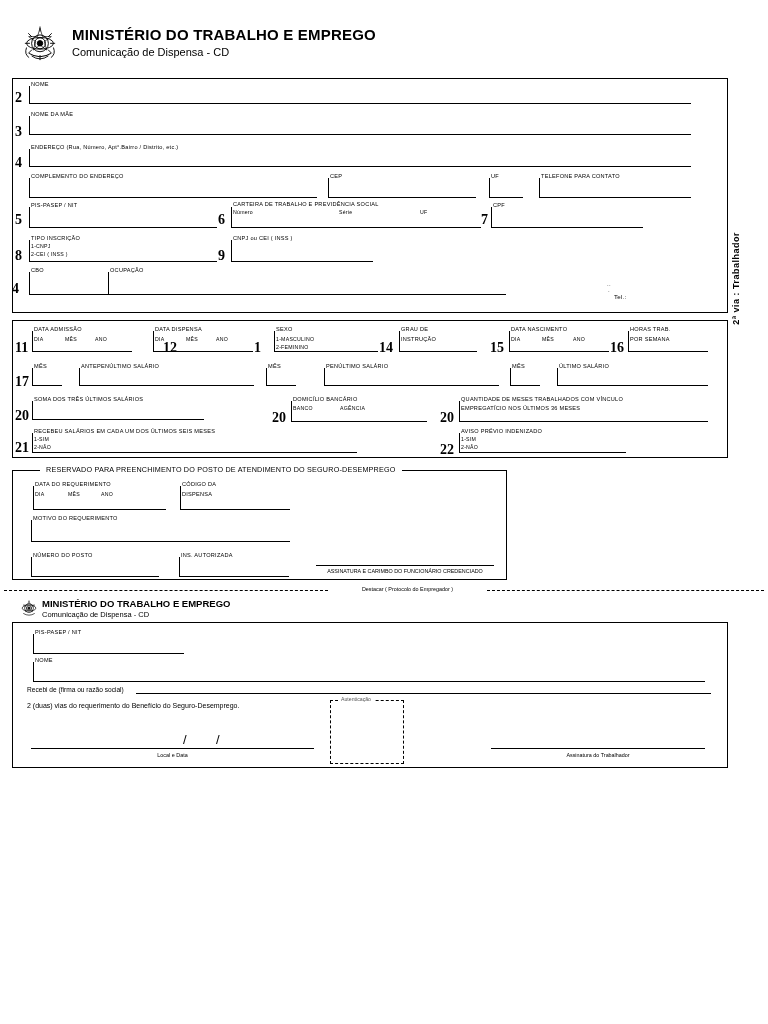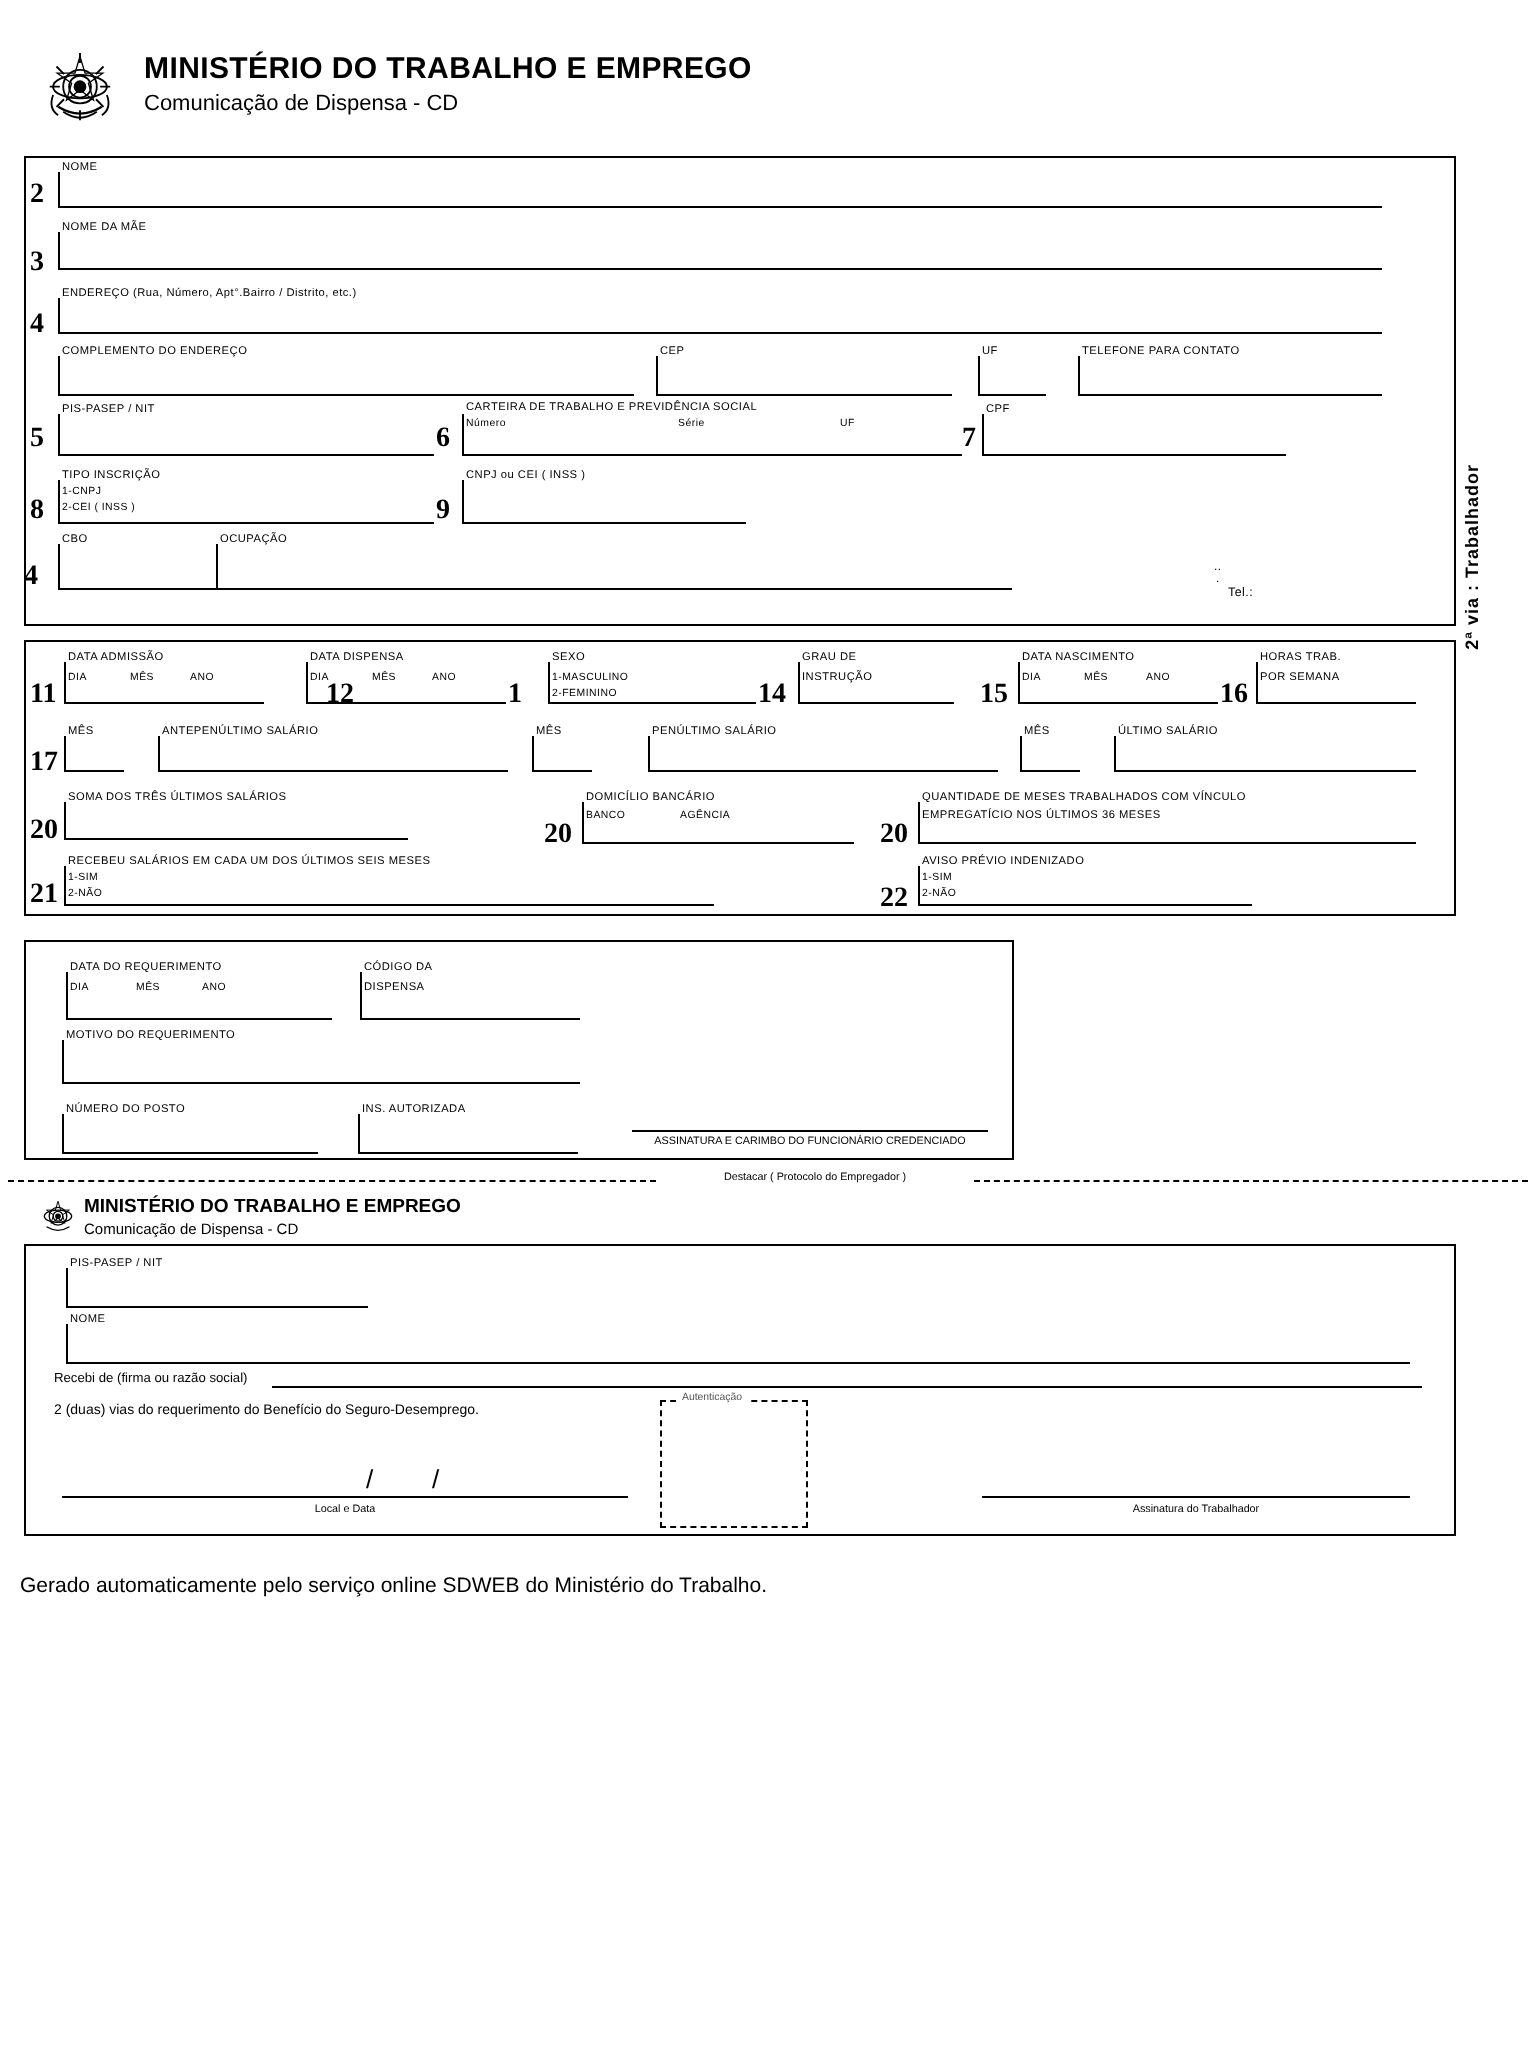--- a/index.html
+++ b/index.html
@@ -252,20 +252,21 @@
   <div class="flbl sm" style="left:34px; top:444px;">2-NÃO</div>
   <div class="well" style="left:32px; top:433px; width:325px; height:20px;"></div>
 
   <div class="fnum" style="left:440px; top:442px;text-align:center;">22</div>
   <div class="flbl" style="left:461px; top:428px;">AVISO PRÉVIO INDENIZADO</div>
   <div class="flbl sm" style="left:461px; top:436px;">1-SIM</div>
   <div class="flbl sm" style="left:461px; top:444px;">2-NÃO</div>
   <div class="well" style="left:459px; top:433px; width:167px; height:20px;"></div>
 
   <div class="legend-box" style="left:12px; top:470px; width:495px; height:110px;"></div>
+  <div class="legend-txt" style="left:40px; top:465px;">RESERVADO PARA PREENCHIMENTO DO POSTO DE ATENDIMENTO DO SEGURO-DESEMPREGO</div>
 
   <div class="flbl" style="left:35px; top:481px;">DATA DO REQUERIMENTO</div>
   <div class="flbl sm" style="left:35px; top:491px;">DIA</div>
   <div class="flbl sm" style="left:68px; top:491px;">MÊS</div>
   <div class="flbl sm" style="left:101px; top:491px;">ANO</div>
   <div class="well" style="left:33px; top:486px; width:133px; height:24px;"></div>
 
   <div class="flbl" style="left:182px; top:481px;">CÓDIGO DA</div>
   <div class="flbl" style="left:182px; top:491px;">DISPENSA</div>
   <div class="well" style="left:180px; top:486px; width:110px; height:24px;"></div>
@@ -318,15 +319,14 @@
   <div class="dashbox-lbl" style="left:338px; top:696px;">Autenticação</div>
 
   <div class="sigline" style="left:31px; top:748px; width:283px;"></div>
   <div class="sigcap" style="left:31px; top:752px; width:283px;">Local e Data</div>
   <div class="slash" style="left:183px; top:732px;">/</div>
   <div class="slash" style="left:216px; top:732px;">/</div>
 
   <div class="sigline" style="left:491px; top:748px; width:214px;"></div>
   <div class="sigcap" style="left:491px; top:752px; width:214px;">Assinatura do Trabalhador</div>
 
-  <div class="warn" style="left:10px; top:787px;">Gerado automaticamente pelo serviço online SDWEB do Ministério do Trabalho.</div>
 
 </div>
 
 </body></html>

